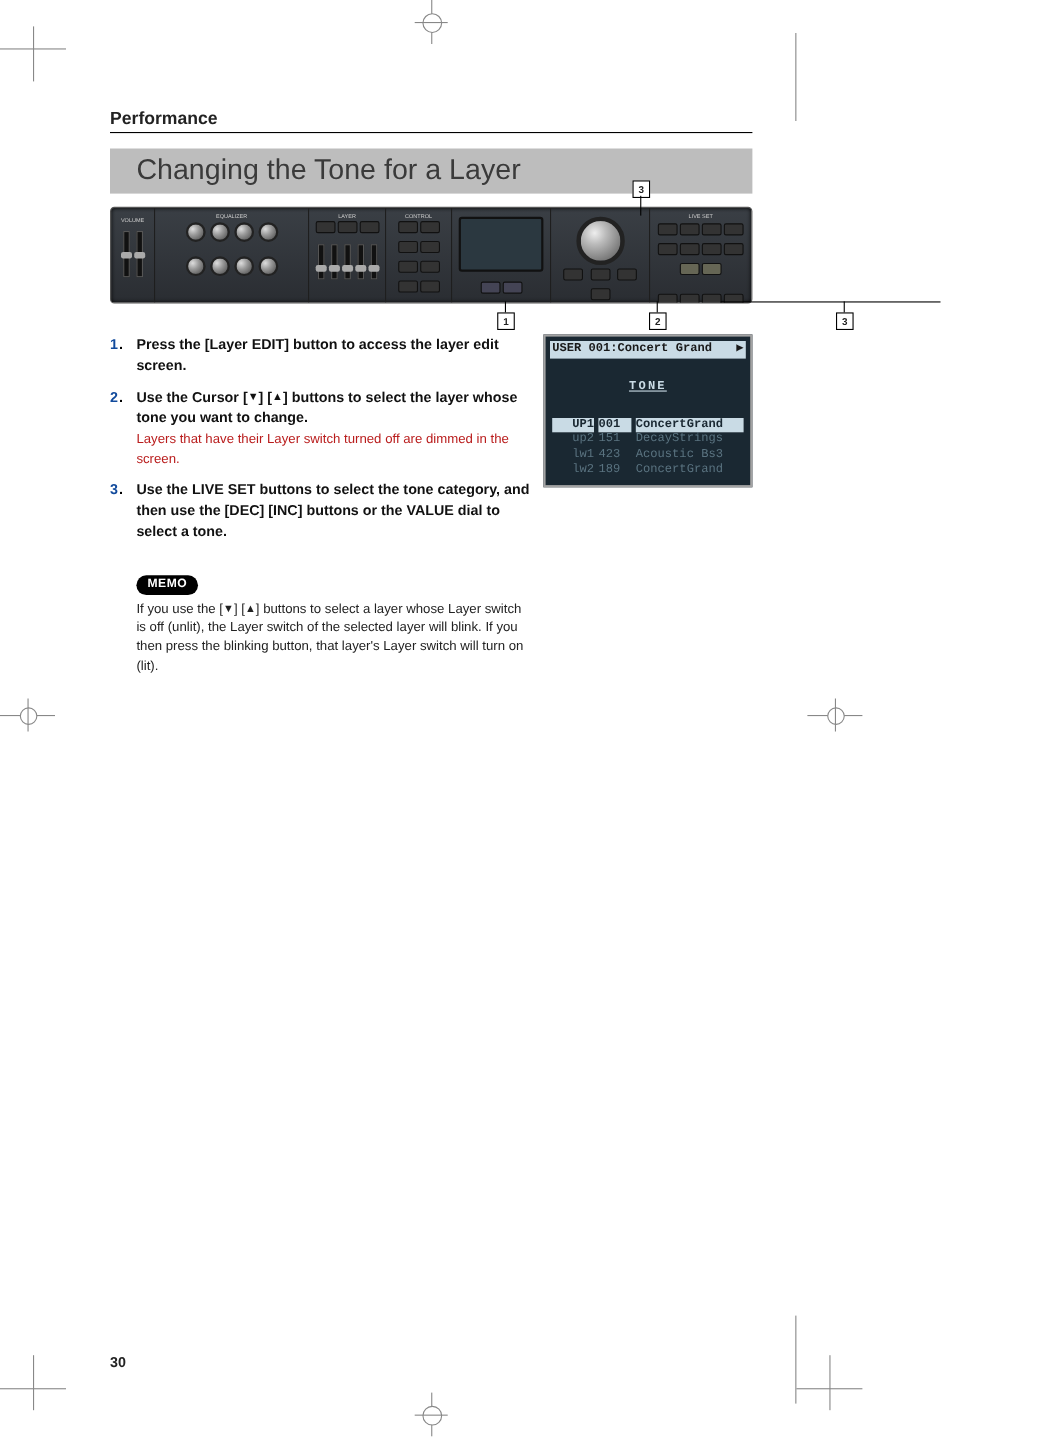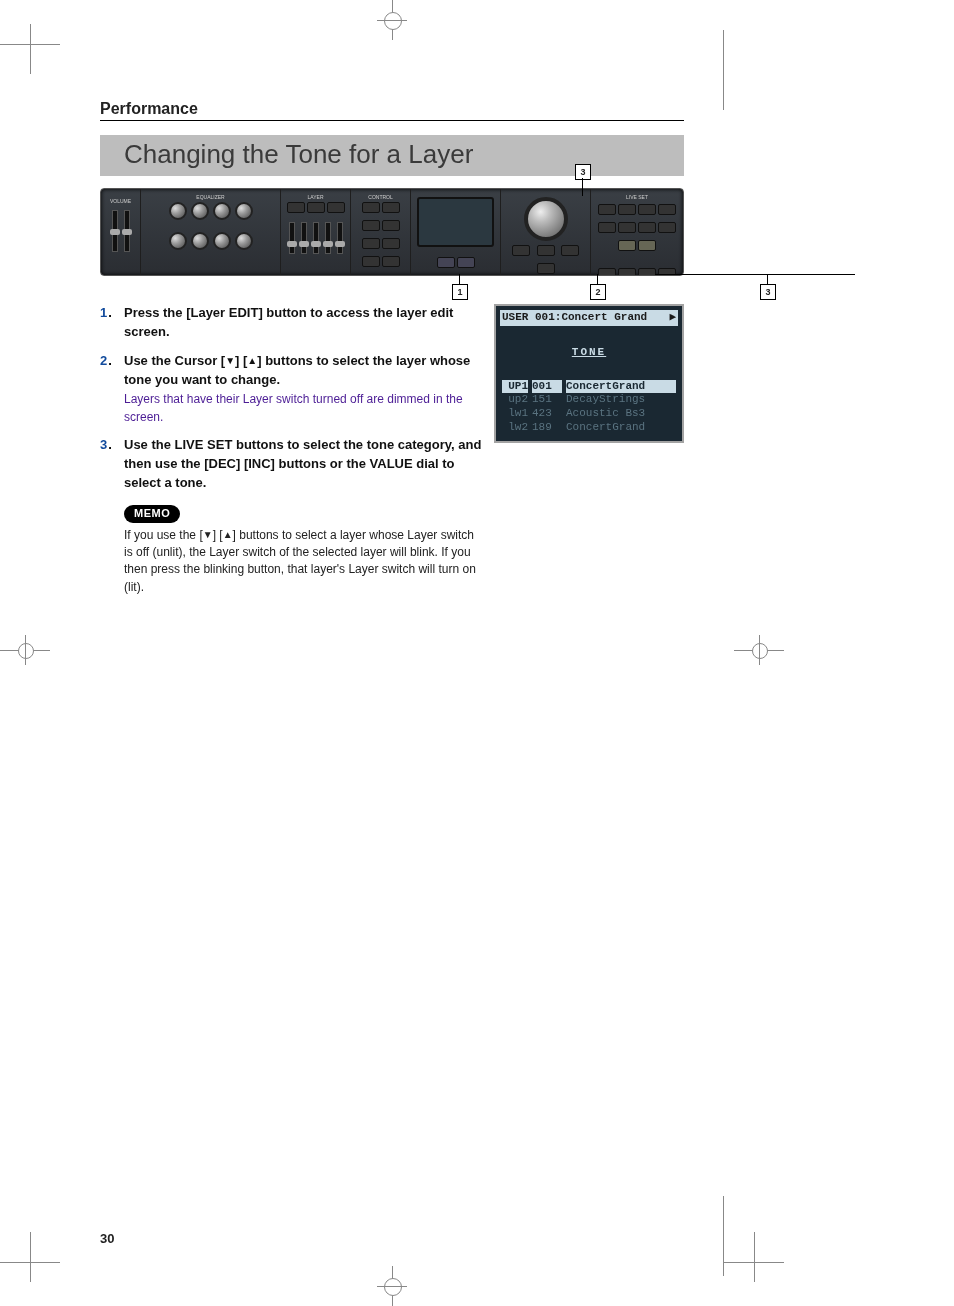--- a/index.html
+++ b/index.html
@@ -180,39 +180,39 @@
   }
   .instr-body {
     flex: 1;
   }
   .instr-body .main {
     font-weight: 700;
     color: #111;
   }
   .instr-body .sub {
     font-weight: 400;
-    color: #4c1d95;
+    color: #b91c1c;
     font-size: 12px;
     margin-top: 2px;
     display: block;
   }
   .cursor-glyph {
     display: inline-block;
     font-size: 10px;
     vertical-align: 1px;
   }
   .memo-pill {
     display: inline-block;
     background: #000;
     color: #fff;
     font-weight: 700;
     font-size: 11px;
     border-radius: 10px;
     padding: 1px 10px;
-    margin: 2px 0 4px 24px;
+    margin: 20px 0 4px 24px;
     letter-spacing: 0.5px;
   }
   .memo-text {
     font-size: 12px;
     margin-left: 24px;
     color: #222;
     max-width: 720px;
   }
 
   
@@ -249,20 +249,21 @@
   .lcd-shot .row {
     display: flex;
     gap: 4px;
     padding: 0 2px;
   }
   .lcd-shot .row .tag {
     width: 26px;
     color: #c9dbe5;
     text-align: right;
     font-weight: 700;
+    padding-left: 12px;
   }
   .lcd-shot .row .num {
     width: 30px;
     color: #c9dbe5;
     text-align: left;
     font-weight: 700;
   }
   .lcd-shot .row .name {
     flex: 1;
     color: #c9dbe5;

